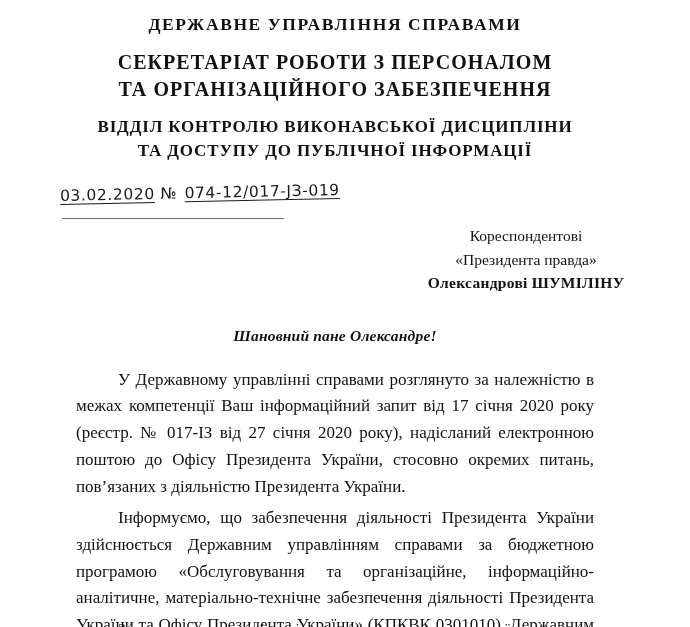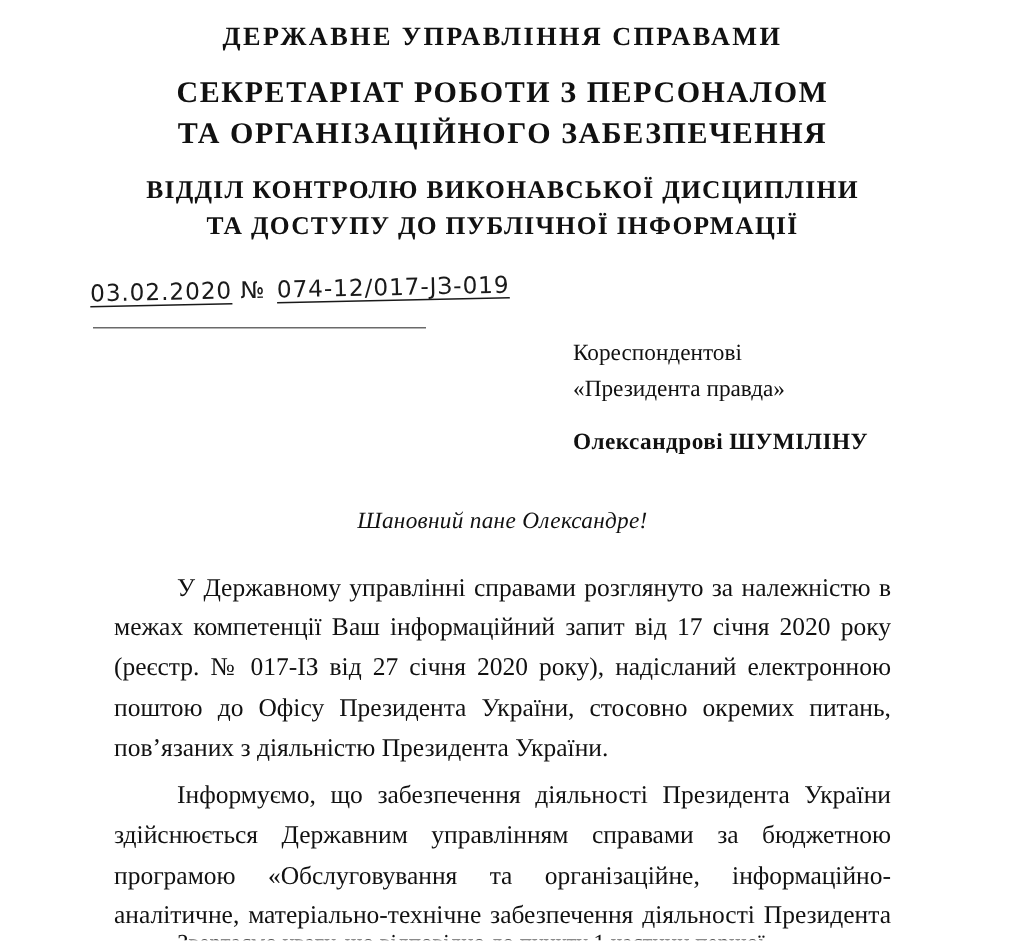--- a/index.html
+++ b/index.html
@@ -82,30 +82,30 @@
     width: 222px;
     height: 1px;
     background: #6a6a6a;
   }
   
   .addressee {
     margin-left: 382px;
     margin-top: -4px;
     font-size: 15.5px;
     line-height: 1.52;
+    text-align: center;
   }
   .addressee .name {
     font-weight: bold;
-    margin-top: 12px;
     letter-spacing: 0.3px;
   }
   
   .salutation {
     text-align: center;
-    font-weight: normal;
+    font-weight: bold;
     font-style: italic;
     font-size: 15.5px;
     margin-top: 32px;
     letter-spacing: 0.2px;
   }
   
   .body {
     margin: 22px 76px 0 76px;
   }
   .body p {

